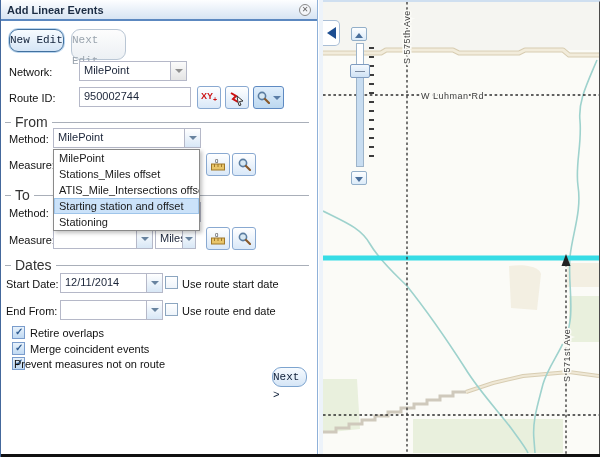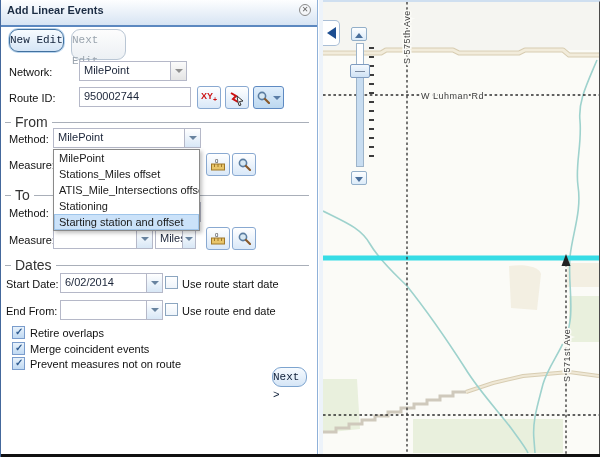--- a/index.html
+++ b/index.html
@@ -2,21 +2,21 @@
 <html><head>
 <meta charset="utf-8">
 <style>
   * { margin:0; padding:0; box-sizing:border-box; }
   html,body { width:600px; height:457px; }
   body { font-family:"Liberation Sans", sans-serif; background:#fff; }
   #app { position:relative; width:600px; height:457px; overflow:hidden; background:#fff; border-left:1px solid #44689c; }
 
   
   #panel { position:absolute; left:0; top:0; width:317px; height:454px; background:#fff; border-right:1px solid #8fb1d9; }
-  .hdr { position:absolute; left:0; top:0; right:0; height:27px;
+  .hdr { position:absolute; left:0; top:0; right:0; height:21px;
          background:linear-gradient(#fdfeff,#d7e4f3); border-bottom:2px solid #5c88c0; }
   .hdr-title { position:absolute; left:6px; top:4px; font-size:11px; font-weight:bold; color:#1c2d44; }
   .close-btn { position:absolute; right:6px; top:4px; width:12px; height:12px; border:1px solid #8a8a8a; border-radius:50%;
                color:#666; font-size:8px; line-height:10px; text-align:center; background:#f4f6f9; cursor:pointer; }
 
   .btn { position:absolute; font-size:11px; color:#102039; 
          background:linear-gradient(#f7fbff,#d5e5f6); border:1px solid #7da4cf; border-radius:9px; cursor:pointer;font-family:Liberation Mono, monospace; }
   .btn-primary { border-color:#41719f; box-shadow:0 0 0 1px #b9d4ee; }
   .btn-disabled { border-color:#b9c6d4; color:#9aa4ae; background:linear-gradient(#fdfdfd,#ecf0f4); }
 
@@ -176,50 +176,50 @@
       <svg width="13" height="13" viewBox="0 0 13 13">
         <circle cx="5" cy="5" r="3.6" fill="#d7e8f3" stroke="#5b7da0" stroke-width="1.6"></circle>
         <line x1="8" y1="8" x2="12" y2="12" stroke="#8a5a2a" stroke-width="2.2" stroke-linecap="round"></line>
       </svg>
     </div>
 
     <div class="list">
       <div class="list-item">MilePoint</div>
       <div class="list-item">Stations_Miles offset</div>
       <div class="list-item">ATIS_Mile_Intersections offset</div>
+      <div class="list-item selected">Starting station and offset</div>
       <div class="list-item">Stationing</div>
-      <div class="list-item selected">Starting station and offset</div>
     </div>
 
     <div class="fs" style="top:257px;justify-content:center;">
         <span>Dates</span>
       </div>
 
     <span class="lbl" style="left:5px;top:278px;">Start Date:</span>
     <div class="fld" style="left:59px;top:273px;width:103px;">
-      <span class="fld-text">6/02/2014</span>
+      <span class="fld-text">12/11/2014</span>
       <span class="trigger"></span>
     </div>
     <span class="cb" style="left:164px;top:276px;"></span>
     <span class="lbl" style="left:181px;top:278px;">Use route start date</span>
 
     <span class="lbl" style="left:5px;top:305px;">End From:</span>
     <div class="fld" style="left:59px;top:300px;width:103px;">
       <span class="fld-text"></span>
       <span class="trigger"></span>
     </div>
     <span class="cb" style="left:164px;top:303px;"></span>
     <span class="lbl" style="left:181px;top:305px;">Use route end date</span>
 
     <span class="cb checked" style="left:11px;top:326px;"></span>
     <span class="lbl" style="left:29px;top:327px;">Retire overlaps</span>
     <span class="cb checked" style="left:11px;top:342px;"></span>
     <span class="lbl" style="left:29px;top:343px;">Merge coincident events</span>
     <span class="cb checked" style="left:11px;top:357px;"></span>
-    <span class="lbl" style="left:29px;top:358px;">Prevent measures not on route</span>
+    <span class="lbl" style="left:13px;top:358px;">Prevent measures not on route</span>
 
     <div class="btn" style="left:271px;top:367px;width:35px;height:20px;line-height:18px;">Next &gt;</div>
   </div>
 
   <div id="splitter"></div>
 
   <div id="map">
     <svg width="276" height="452" viewBox="0 0 276 452">
       <rect x="0" y="0" width="276" height="452" fill="#fbfbf7"></rect>
       <rect x="0" y="0" width="276" height="48" fill="#f5f5f1"></rect>

